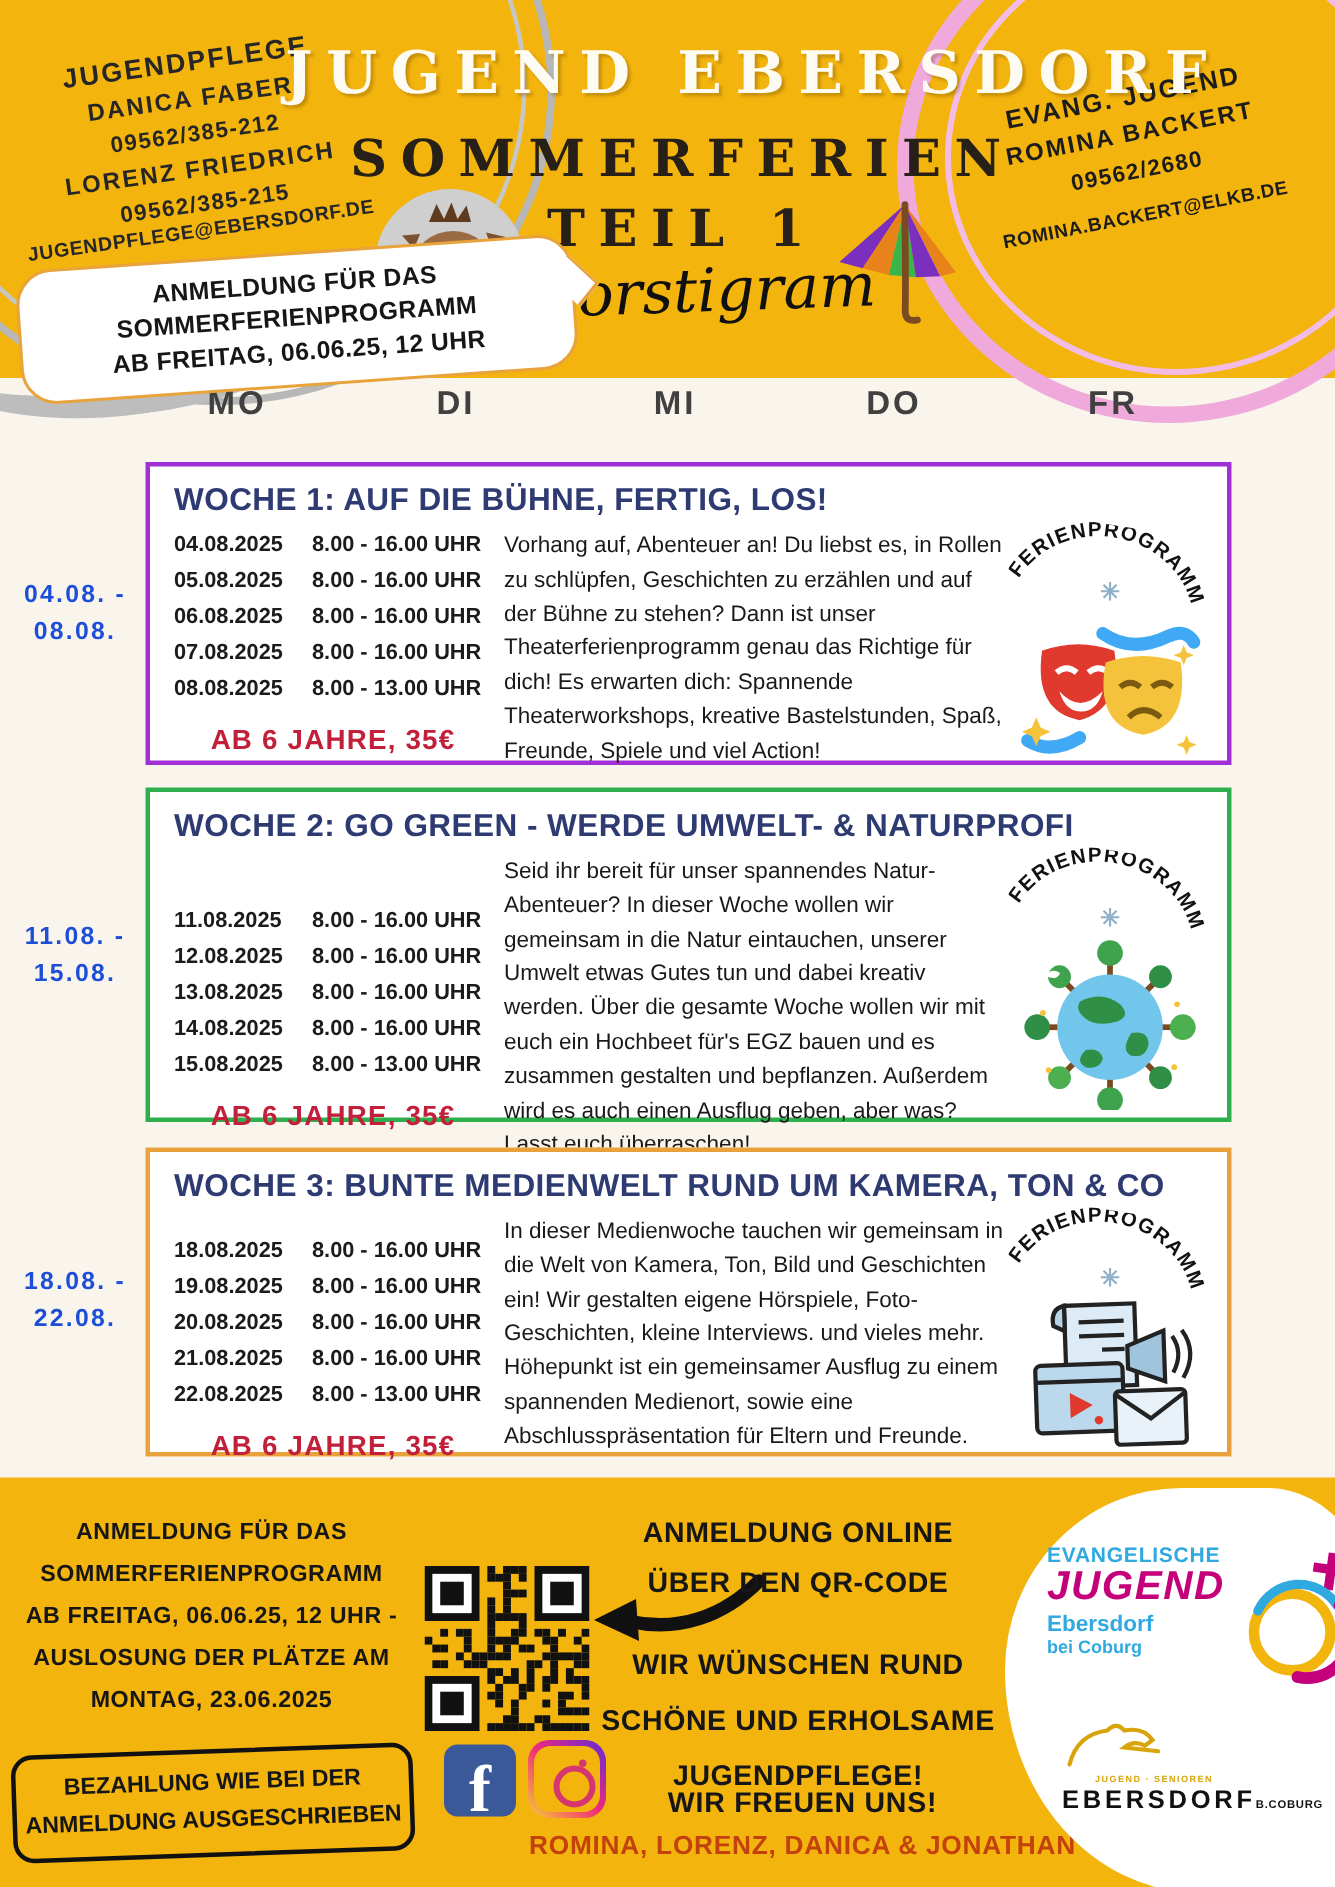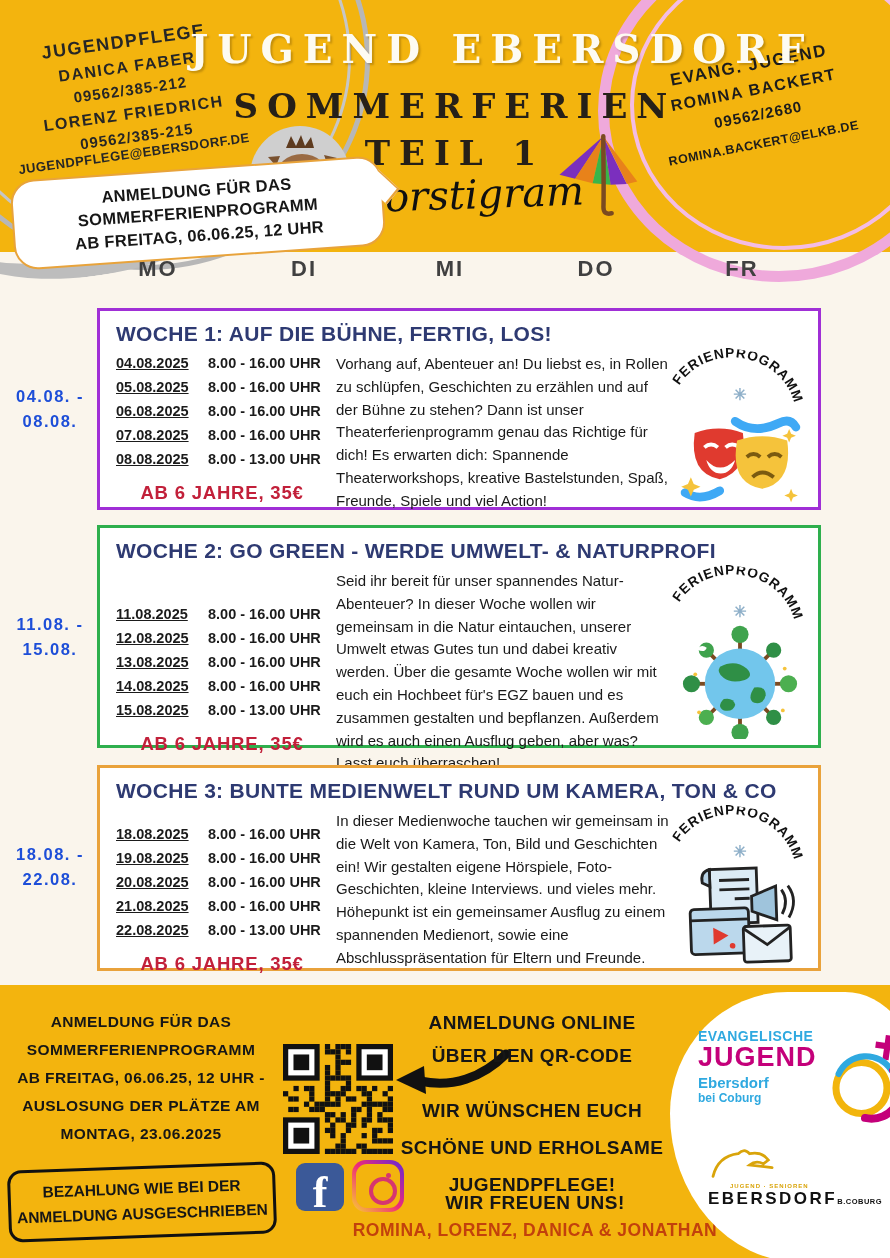--- a/index.html
+++ b/index.html
@@ -61,21 +61,21 @@
   .range{position:absolute;left:2px;width:96px;text-align:center;font-weight:bold;
     color:#1d4ed8;font-size:16.5px;line-height:1.5;letter-spacing:1.5px;}
 
   
   .card{position:absolute;left:97px;width:724px;background:#ffffff;border:3px solid #999;
     box-sizing:border-box;padding:9px 12px 8px 16px;}
   .card h3{margin:2px 0 6px 0;color:#2E3A72;font-size:21px;letter-spacing:.3px;font-weight:bold;}
   .card-body{display:flex;align-items:flex-start;}
   .sched{width:212px;flex:none;}
   .srow{display:flex;font-size:14.5px;font-weight:bold;color:#1b1b1b;line-height:1.65;white-space:nowrap;}
-  .sdate{width:92px;flex:none;text-decoration:underline;}
+  .sdate{width:92px;flex:none;}
   .price{margin-top:10px;text-align:center;color:#C2203A;font-weight:bold;font-size:18.5px;letter-spacing:.8px;}
   .desc{flex:1;margin:1px 4px 0 8px;font-size:15px;line-height:1.52;color:#191919;font-weight:500;}
   .illus{width:132px;flex:none;position:relative;margin-top:-2px;}
   .badge-arc{display:block;transform:rotate(9deg);}
   .badge-arc text{font-family:"Liberation Sans",sans-serif;font-size:14.5px;font-weight:bold;fill:#111;letter-spacing:1px;}
   .flake{text-align:center;color:#8FB0C9;font-size:16px;margin-top:-14px;font-weight:bold;}
   .pic{display:block;margin:0 auto;}
 
   
   .info-left{position:absolute;left:10px;top:1008px;width:262px;text-align:center;
@@ -97,21 +97,21 @@
   .wish{position:absolute;left:390px;top:1092px;width:284px;text-align:center;
     font-weight:bold;color:#161616;font-size:19px;line-height:1.95;letter-spacing:.4px;}
   .closing1{position:absolute;left:380px;top:1192px;width:310px;text-align:center;
     font-weight:bold;color:#161616;font-size:19px;letter-spacing:.5px;}
   .closing2{position:absolute;left:330px;top:1220px;width:410px;text-align:center;
     font-weight:bold;color:#c2410c;font-size:17.5px;letter-spacing:.5px;}
   .blob{position:absolute;left:670px;top:992px;width:250px;height:270px;background:#fff;
     border-radius:47% 30% 10% 52% / 45% 35% 10% 55%;}
   .ej{position:absolute;left:698px;top:1028px;display:flex;gap:4px;align-items:flex-start;}
   .ej-l1{color:#2FA9E0;font-size:14px;font-weight:bold;letter-spacing:.5px;}
-  .ej-l2{color:#C4007A;font-size:27px;font-weight:bold;letter-spacing:1px;line-height:1.0;}
+  .ej-l2{color:#C4007A;font-size:27px;font-weight:bold;letter-spacing:1px;line-height:1.0;font-style:italic;}
   .ej-l3{color:#2FA9E0;font-size:15px;font-weight:bold;margin-top:3px;}
   .ej-l4{color:#2FA9E0;font-size:12px;font-weight:bold;}
   .eb{position:absolute;left:708px;top:1146px;width:175px;}
   .eb-small{color:#D9A40A;font-size:6px;font-weight:bold;letter-spacing:1px;margin-left:22px;}
   .eb-main{color:#111;font-size:17px;font-weight:bold;letter-spacing:2.5px;font-family:"Liberation Sans",sans-serif;}
   .eb-suffix{font-size:7.5px;letter-spacing:.5px;}
 </style>
 </head>
 <body>
 
@@ -552,21 +552,21 @@
     <path d="M112,6 C88,30 58,40 26,33" fill="none" stroke="#111" stroke-width="9" stroke-linecap="round"></path>
     <polygon points="30,18 2,32 32,46" fill="#111"></polygon>
   </svg>
 
   <div class="online">
     <div>ANMELDUNG ONLINE</div>
     <div>ÜBER DEN QR-CODE</div>
   </div>
 
   <div class="wish">
-    <div>WIR WÜNSCHEN EUCH</div>
+    <div>WIR WÜNSCHEN RUND</div>
     <div>SCHÖNE UND ERHOLSAME</div>
     <div>JUGENDPFLEGE!</div>
   </div>
 
   <div class="closing1">WIR FREUEN UNS!</div>
   <div class="closing2">ROMINA, LORENZ, DANICA &amp; JONATHAN</div>
 
   <div class="blob"></div>
 
   <div class="ej">

